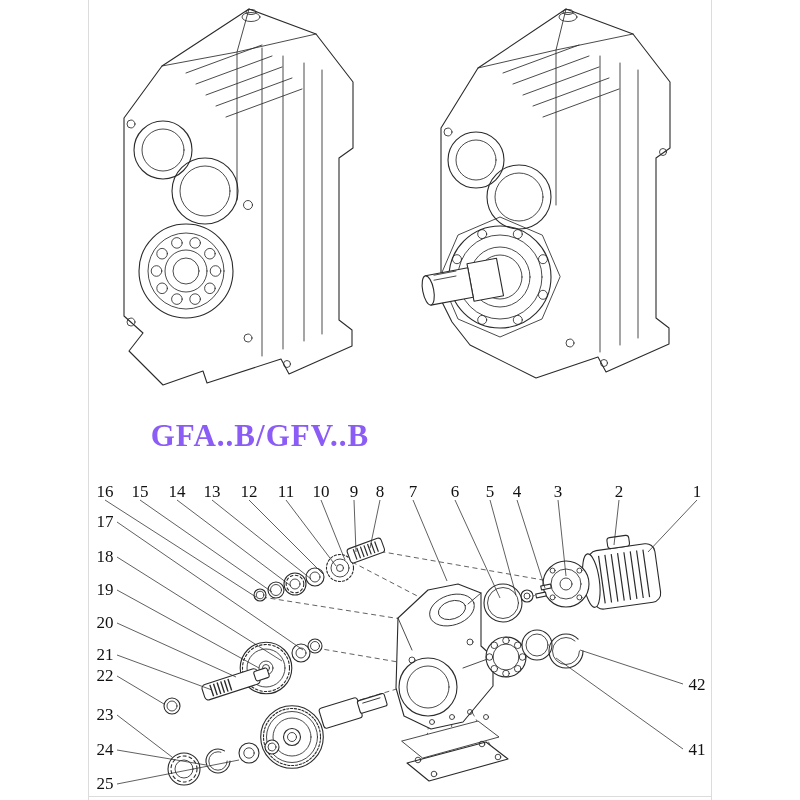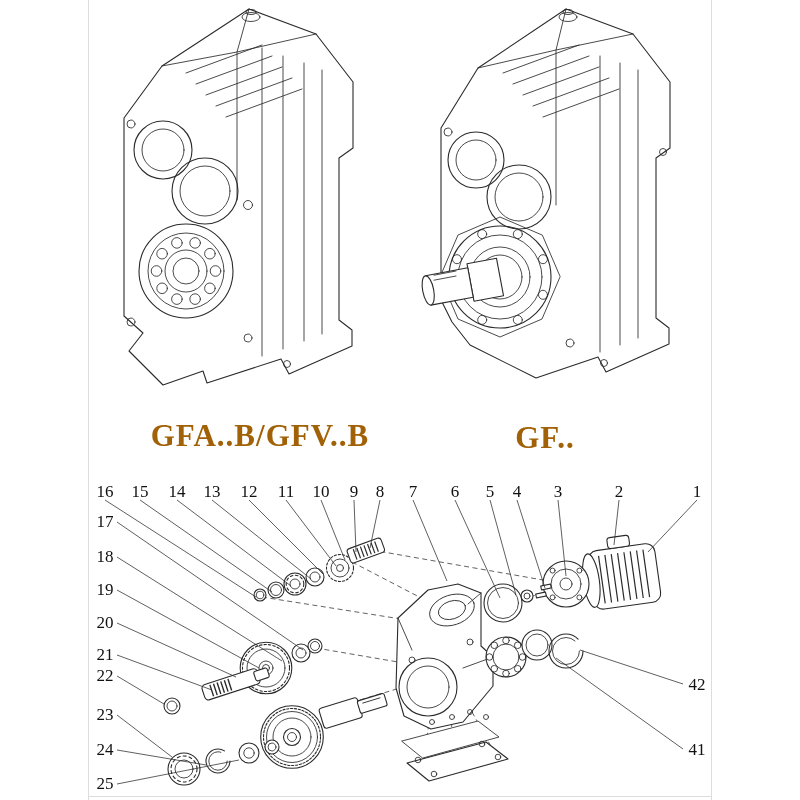--- a/index.html
+++ b/index.html
@@ -1,20 +1,20 @@
 <!DOCTYPE html>
 <html><head>
 <meta charset="utf-8">
 <style>
   html,body{margin:0;padding:0;background:#fff;}
   .canvas{position:relative;width:800px;height:800px;background:#fff;overflow:hidden;
           font-family:"Liberation Serif",serif;color:#111;}
   .edge{position:absolute;background:#dcdcdc;}
   .model-label{position:absolute;font-weight:700;font-size:31px;letter-spacing:1px;
-               text-align:center;color:#a16207;}
+               text-align:center;color:#8b5cf6;}
   svg.art{position:absolute;left:0;top:0;}
   .ln{stroke:#2b2b2b;fill:none;stroke-width:1.1;stroke-linejoin:round;stroke-linecap:round;}
   .thin{stroke-width:0.85;}
   .fillw{fill:#ffffff;}
   .dash{stroke:#3a3a3a;stroke-width:0.8;fill:none;stroke-dasharray:5 3.5;}
   .leader{stroke:#2b2b2b;stroke-width:0.75;fill:none;}
   .callout{font-family:"Liberation Serif",serif;font-size:17px;fill:#111;}
 </style>
 </head>
 <body>
@@ -332,14 +332,13 @@
         <text class="callout" x="105" y="720">23</text>
         <text class="callout" x="105" y="755">24</text>
         <text class="callout" x="105" y="789">25</text>
         <text class="callout" x="697" y="690">42</text>
         <text class="callout" x="697" y="755">41</text>
       </g>
     </g>
   </svg>
 
   <div class="model-label" style="left:120px;top:418px;width:280px">GFA..B/GFV..B</div>
-  <div class="model-label" style="left:465px;top:420px;width:160px">GF..</div>
 </div>
 
 </body></html>

